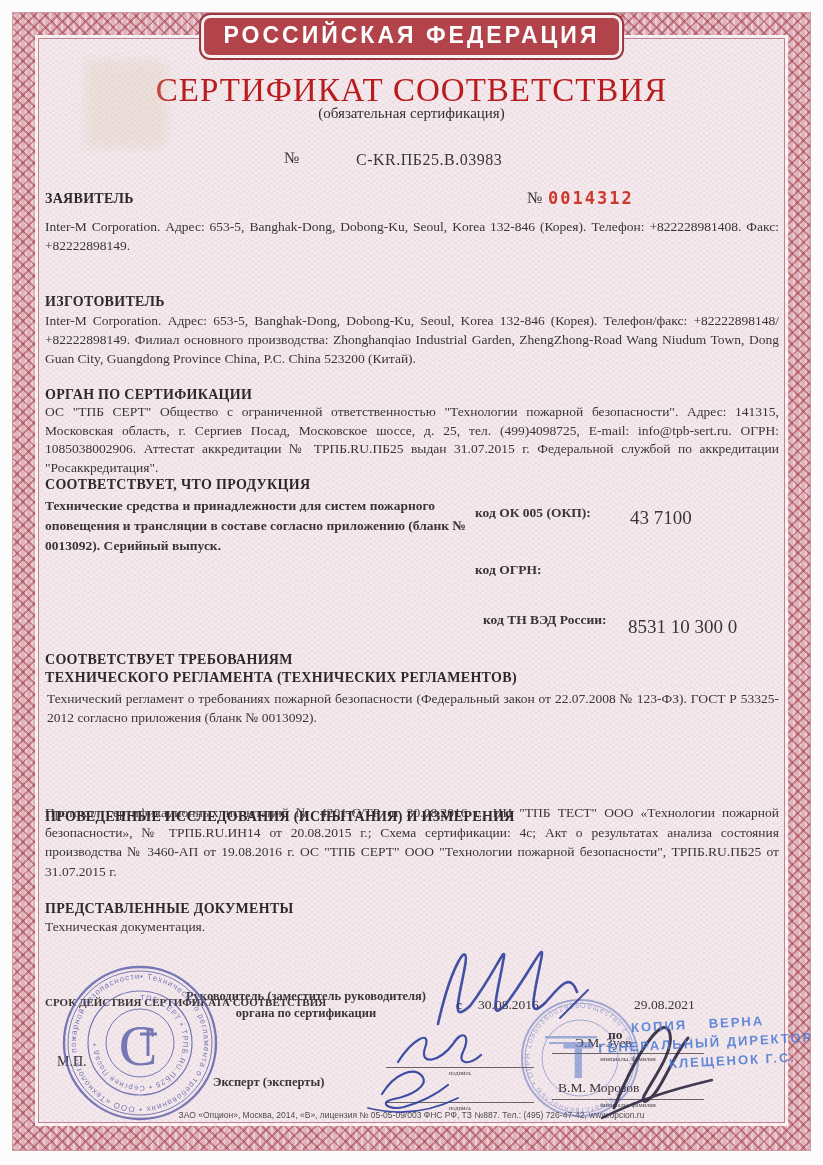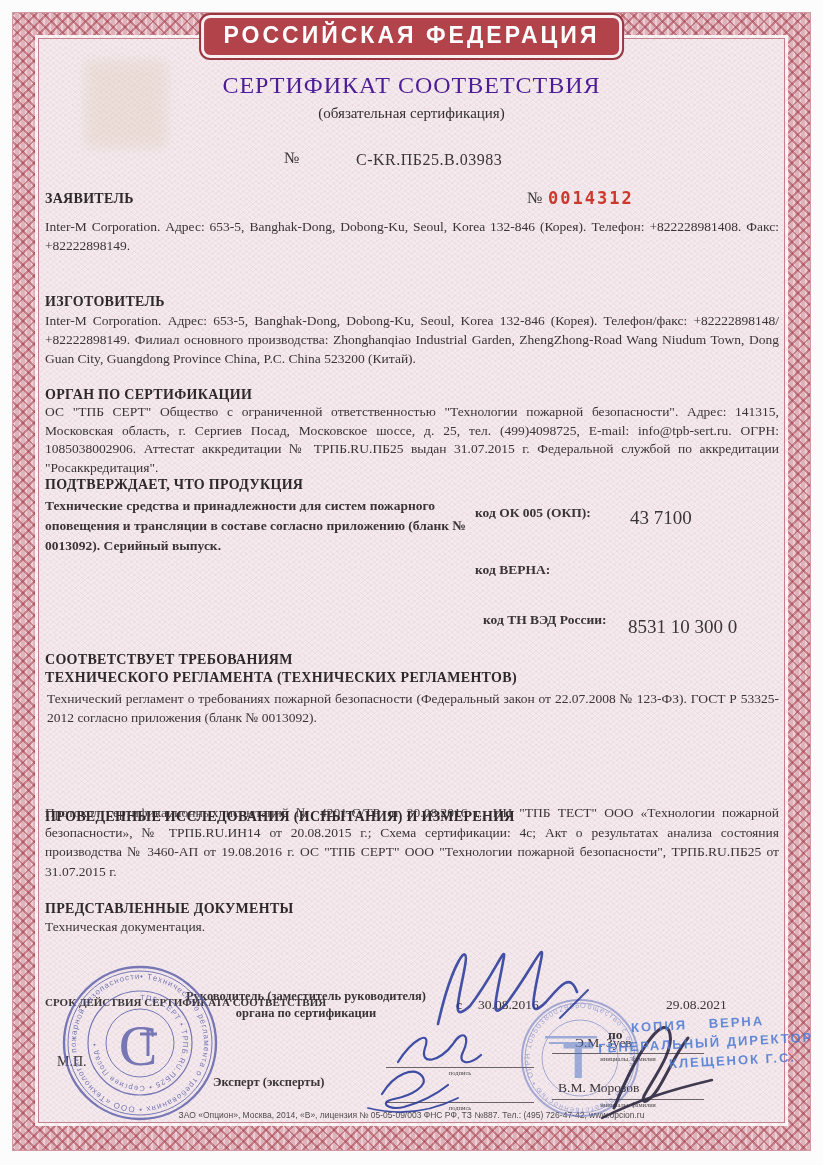--- a/index.html
+++ b/index.html
@@ -41,21 +41,21 @@
     top:15px;left:50%;transform:translateX(-50%);
     background:#b2434a;color:#fff;
     font-family:"Liberation Sans", sans-serif;
     font-weight:bold;font-size:23px;letter-spacing:3px;
     padding:4px 20px 6px;border:3px solid #f7eff1;border-radius:9px;
     box-shadow:0 0 0 2px #9a3640;
     white-space:nowrap;z-index:5;
   }
   .title{
     top:72px;left:0;width:100%;text-align:center;
-    font-size:24px;letter-spacing:1px;color:#4c1d95;
+    font-size:33px;letter-spacing:1px;color:#b91c1c;
   }
   .subtitle{
     top:105px;left:0;width:100%;text-align:center;
     font-size:15px;color:#332e30;
   }
   .cert-no-label{top:149px;left:284px;font-size:16px;}
   .cert-no{top:151px;left:356px;font-size:16px;letter-spacing:.5px;}
   .sec-h{font-weight:bold;font-size:14px;letter-spacing:.3px;color:#2d282a;white-space:nowrap;}
   .body-t{font-size:13.5px;line-height:19px;text-align:justify;color:#3a3436;}
   .blank-no-label{top:189px;left:527px;font-size:16px;}
@@ -108,45 +108,45 @@
   <div class="abs blank-no-label">№</div>
   <div class="abs blank-no">0014312</div>
   <div class="abs body-t" style="left:45px;top:217px;width:734px;">Inter-M Corporation. Адрес: 653-5, Banghak-Dong, Dobong-Ku, Seoul, Korea 132-846 (Корея). Телефон: +822228981408. Факс: +82222898149.</div>
 
   <div class="abs sec-h" style="left:45px;top:294px;">ИЗГОТОВИТЕЛЬ</div>
   <div class="abs body-t" style="left:45px;top:311px;width:734px;">Inter-M Corporation. Адрес: 653-5, Banghak-Dong, Dobong-Ku, Seoul, Korea 132-846 (Корея). Телефон/факс: +82222898148/ +82222898149. Филиал основного производства: Zhonghanqiao Industrial Garden, ZhengZhong-Road Wang Niudum Town, Dong Guan City, Guangdong Province China, P.C. China 523200 (Китай).</div>
 
   <div class="abs sec-h" style="left:45px;top:387px;">ОРГАН ПО СЕРТИФИКАЦИИ</div>
   <div class="abs body-t" style="left:45px;top:403px;width:734px;line-height:18.5px;">ОС "ТПБ СЕРТ" Общество с ограниченной ответственностью "Технологии пожарной безопасности". Адрес: 141315, Московская область, г. Сергиев Посад, Московское шоссе, д. 25, тел. (499)4098725, E-mail: info@tpb-sert.ru. ОГРН: 1085038002906. Аттестат аккредитации № ТРПБ.RU.ПБ25 выдан 31.07.2015 г. Федеральной службой по аккредитации "Росаккредитация".</div>
 
-  <div class="abs sec-h" style="left:45px;top:477px;">ПОДТВЕРЖДАЕТ, ЧТО ПРОДУКЦИЯ</div>
+  <div class="abs sec-h" style="left:45px;top:477px;">СООТВЕТСТВУЕТ, ЧТО ПРОДУКЦИЯ</div>
   <div class="abs body-t" style="left:45px;top:496px;width:432px;line-height:20px;text-align:left;font-weight:bold;">Технические средства и принадлежности для систем пожарного оповещения и трансляции в составе согласно приложению (бланк № 0013092). Серийный выпуск.</div>
 
   <div class="abs code-label" style="left:475px;top:505px;">код ОК 005 (ОКП):</div>
   <div class="abs code-value" style="left:630px;top:507px;">43 7100</div>
-  <div class="abs code-label" style="left:475px;top:562px;">код ВЕРНА:</div>
+  <div class="abs code-label" style="left:475px;top:562px;">код ОГРН:</div>
   <div class="abs code-value" style="left:630px;top:564px;"></div>
   <div class="abs code-label" style="left:483px;top:612px;">код ТН ВЭД России:</div>
   <div class="abs code-value" style="left:628px;top:616px;">8531 10 300 0</div>
 
   <div class="abs sec-h" style="left:45px;top:652px;">СООТВЕТСТВУЕТ ТРЕБОВАНИЯМ</div>
   <div class="abs sec-h" style="left:45px;top:670px;">ТЕХНИЧЕСКОГО РЕГЛАМЕНТА (ТЕХНИЧЕСКИХ РЕГЛАМЕНТОВ)</div>
   <div class="abs body-t" style="left:47px;top:689px;width:732px;">Технический регламент о требованиях пожарной безопасности (Федеральный закон от 22.07.2008 № 123-ФЗ). ГОСТ Р 53325-2012 согласно приложения (бланк № 0013092).</div>
 
   <div class="abs sec-h" style="left:45px;top:786px;margin-top:23px;">ПРОВЕДЕННЫЕ ИССЛЕДОВАНИЯ (ИСПЫТАНИЯ) И ИЗМЕРЕНИЯ</div>
   <div class="abs body-t" style="left:45px;top:803px;width:734px;line-height:19.5px;">Протокол сертификационных испытаний № 4201-С/ТР от 30.08.2016 г., ИЦ "ТПБ ТЕСТ" ООО «Технологии пожарной безопасности», № ТРПБ.RU.ИН14 от 20.08.2015 г.; Схема сертификации: 4с; Акт о результатах анализа состояния производства № 3460-АП от 19.08.2016 г. ОС "ТПБ СЕРТ" ООО "Технологии пожарной безопасности", ТРПБ.RU.ПБ25 от 31.07.2015 г.</div>
 
   <div class="abs body-t" style="left:45px;top:917px;width:500px;text-align:left;">Техническая документация.</div>
   <div class="abs sec-h" style="left:45px;top:901px;">ПРЕДСТАВЛЕННЫЕ ДОКУМЕНТЫ</div>
 
   <div class="abs valid-h">СРОК ДЕЙСТВИЯ СЕРТИФИКАТА СООТВЕТСТВИЯ</div>
   <div class="abs valid-t" style="left:456px;top:997px;font-weight:bold;">с</div>
   <div class="abs valid-t" style="left:478px;top:997px;">30.08.2016</div>
   <div class="abs valid-t" style="left:608px;top:997px;font-weight:bold;margin-top:30px;">по</div>
-  <div class="abs valid-t" style="left:634px;top:997px;margin-left:32px;">29.08.2021</div>
+  <div class="abs valid-t" style="left:634px;top:997px;">29.08.2021</div>
 
   <div class="abs" style="left:57px;top:1054px;font-size:14px;">М.П.</div>
   <div class="abs role" style="left:150px;top:988px;width:312px;">
     <div>Руководитель (заместитель руководителя)</div>
     <div>органа по сертификации</div>
   </div>
   <div class="abs role" style="left:213px;top:1074px;">Эксперт (эксперты)</div>
 
   <div class="abs sig-line" style="left:386px;top:1067px;width:148px;"></div>
   <div class="abs tiny" style="left:386px;top:1069px;width:148px;">подпись</div>

